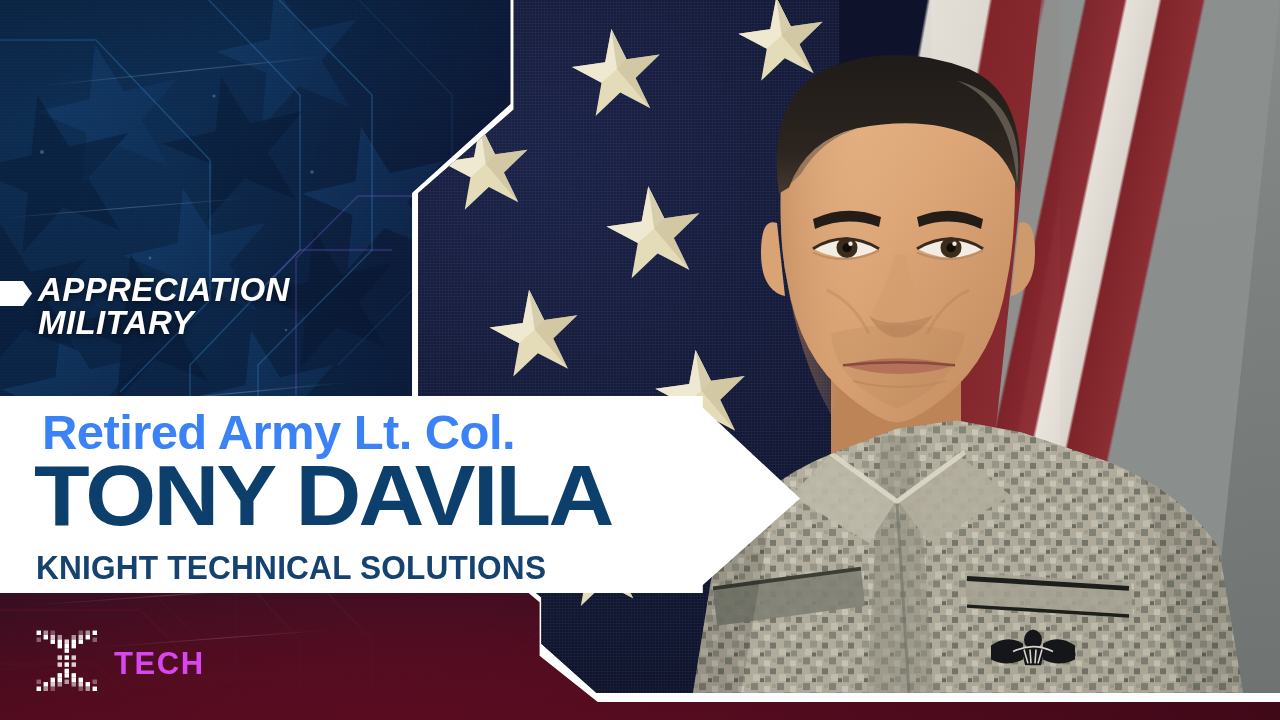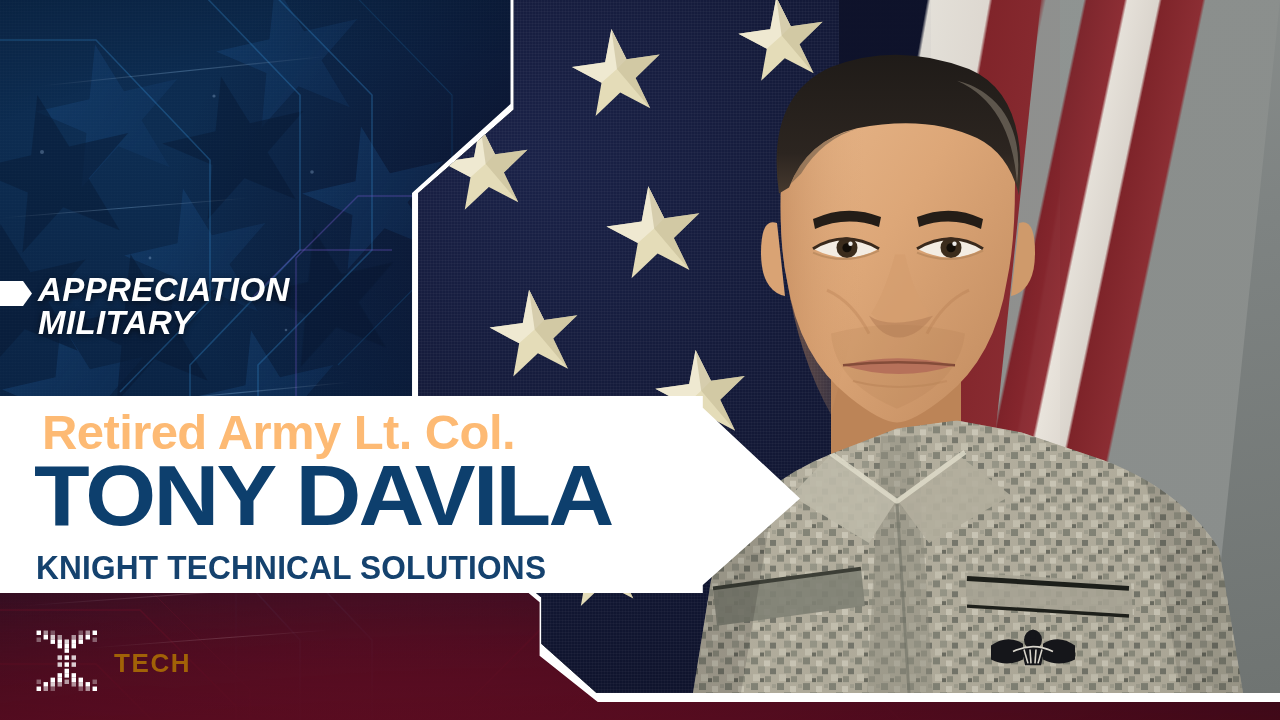--- a/index.html
+++ b/index.html
@@ -170,21 +170,21 @@
   .name-banner {
     position:absolute; left:-10px; top:396px;
     width:810px; height:197px;
     background:#ffffff;
     -webkit-clip-path:polygon(0 0, 88.0% 0, 88.0% 6%, 100% 52%, 88.0% 96%, 88.0% 100%, 0 100%);
     clip-path:polygon(0 0, 88.0% 0, 88.0% 6%, 100% 52%, 88.0% 96%, 88.0% 100%, 0 100%);
   }
 
   .rank-line {
     position:absolute; left:42px; top:404px;
-    color:#fdba74;
+    color:#3b82f6;
     font-size:49px;
     font-weight:bold;
     letter-spacing:-.6px;
     white-space:nowrap;
   }
   .name-line {
     position:absolute; left:34px; top:452px;
     color:#0d3f6d;
     font-size:86px;
     font-weight:bold;
@@ -202,22 +202,22 @@
     letter-spacing:.2px;
     white-space:nowrap;
     transform:scaleX(.93);
     transform-origin:left center;
   }
 
   
   .logo { position:absolute; left:34px; top:628px; display:flex; align-items:center; }
   .logo-x { width:70px; height:70px; display:block; }
   .logo-text {
-    color:#a16207;
-    font-size:26px;
+    color:#d946ef;
+    font-size:31px;
     font-weight:bold;
     letter-spacing:1.6px;
     margin-left:10px;
     line-height:35px;
   }
 </style>
 </head>
 <body>
 
 <div id="stage">

